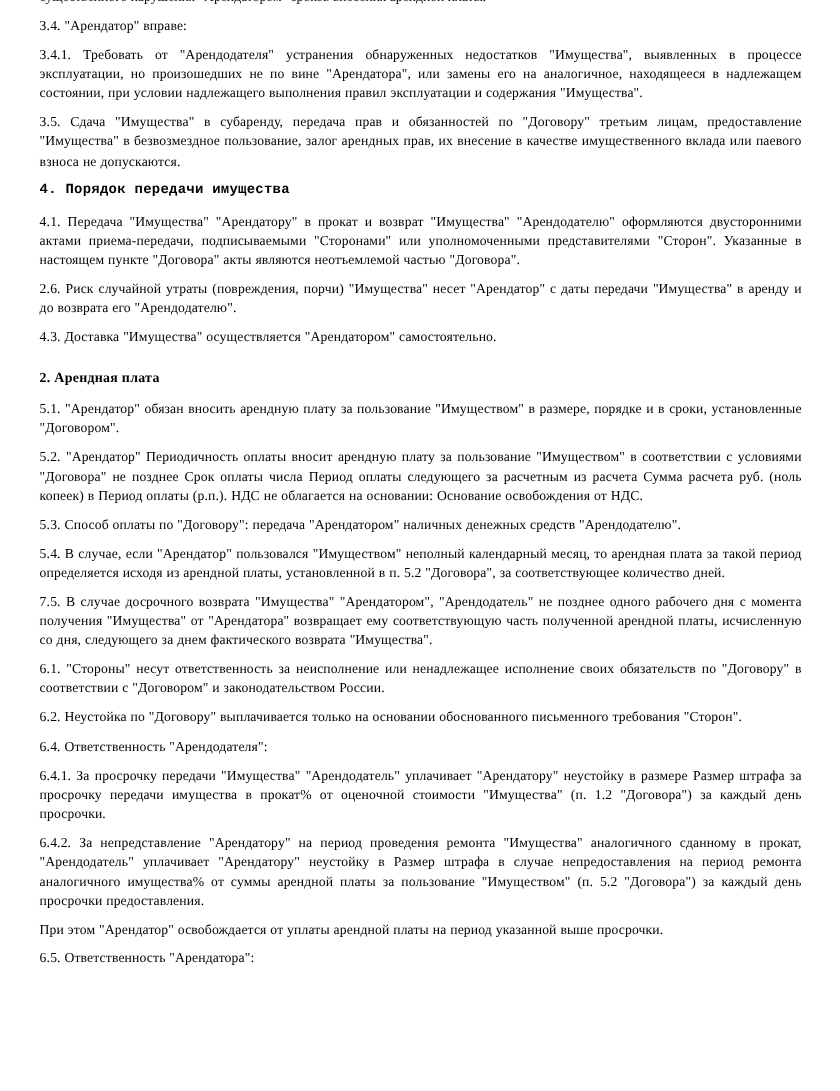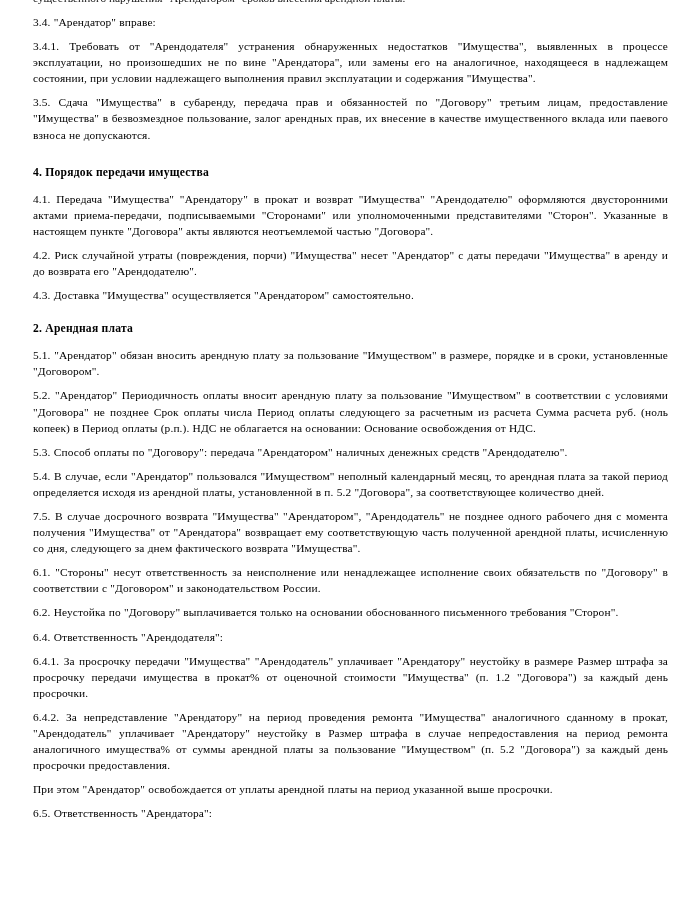--- a/index.html
+++ b/index.html
@@ -56,40 +56,41 @@
   h2.heading {
     margin: 18px 0 11px 0;
     font-size: 11.6px;
     line-height: 15px;
     font-weight: bold;
     text-align: left;
     color: #000;
     letter-spacing: 0.02em;
   }
   h2.heading.first {
-    margin-top: 22px;
+    margin-top: 8px;
+    font-family: Liberation Mono, monospace;
   }
 </style>
 </head>
 <body>
 
 <div class="page">
   <div class="doc-body">
 
     <div class="clipped-top">
       <span class="clip-inner">существенного нарушения "Арендатором" сроков внесения арендной платы.</span>
     </div>
 
     <div id="blocks-container">
         <p class="para">3.4. "Арендатор" вправе:</p>
         <p class="para">3.4.1. Требовать от  "Арендодателя"  устранения обнаруженных недостатков "Имущества", выявленных в процессе эксплуатации, но произошедших не по вине "Арендатора", или замены его на аналогичное, находящееся в надлежащем состоянии, при условии надлежащего выполнения правил эксплуатации и содержания "Имущества".</p>
         <p class="para">3.5. Сдача "Имущества" в субаренду, передача прав и обязанностей по  "Договору" третьим лицам, предоставление "Имущества" в безвозмездное пользование, залог арендных прав, их внесение в качестве имущественного вклада или паевого взноса не допускаются.</p>
         <h2 class="heading first">4. Порядок передачи имущества</h2>
         <p class="para">4.1. Передача "Имущества" "Арендатору" в прокат и возврат "Имущества"  "Арендодателю" оформляются двусторонними актами приема-передачи, подписываемыми "Сторонами" или уполномоченными представителями "Сторон". Указанные в настоящем пункте "Договора" акты являются неотъемлемой частью "Договора".</p>
-        <p class="para">4.2. Риск случайной утраты (повреждения, порчи) "Имущества" несет "Арендатор" с даты передачи "Имущества" в аренду и до возврата его "Арендодателю".</p>
+        <p class="para">2.6. Риск случайной утраты (повреждения, порчи) "Имущества" несет "Арендатор" с даты передачи "Имущества" в аренду и до возврата его "Арендодателю".</p>
         <p class="para">4.3. Доставка "Имущества" осуществляется "Арендатором" самостоятельно.</p>
         <h2 class="heading">2. Арендная плата</h2>
         <p class="para">5.1. "Арендатор" обязан вносить арендную плату за пользование "Имуществом" в размере, порядке и в сроки, установленные "Договором".</p>
         <p class="para">5.2. "Арендатор" Периодичность оплаты вносит арендную плату за пользование "Имуществом" в соответствии с условиями "Договора" не позднее Срок оплаты числа Период оплаты следующего за расчетным из расчета Сумма расчета руб. (ноль копеек) в Период оплаты (р.п.). НДС не облагается на основании: Основание освобождения от НДС.</p>
         <p class="para">5.3. Способ оплаты по "Договору": передача "Арендатором" наличных денежных средств "Арендодателю".</p>
         <p class="para">5.4. В случае, если "Арендатор" пользовался "Имуществом" неполный календарный месяц, то арендная плата за такой период определяется исходя из арендной платы, установленной в п. 5.2 "Договора", за соответствующее количество дней.</p>
         <p class="para">7.5. В случае досрочного возврата "Имущества" "Арендатором", "Арендодатель" не позднее одного рабочего дня с момента получения "Имущества" от "Арендатора" возвращает ему соответствующую часть полученной арендной платы, исчисленную со дня, следующего за днем фактического возврата "Имущества".</p>
         <p class="para">6.1. "Стороны" несут ответственность за неисполнение или ненадлежащее исполнение своих обязательств по "Договору" в соответствии с "Договором" и законодательством России.</p>
         <p class="para">6.2. Неустойка по "Договору" выплачивается только на основании обоснованного письменного требования "Сторон".</p>
         <p class="para">6.4. Ответственность "Арендодателя":</p>

